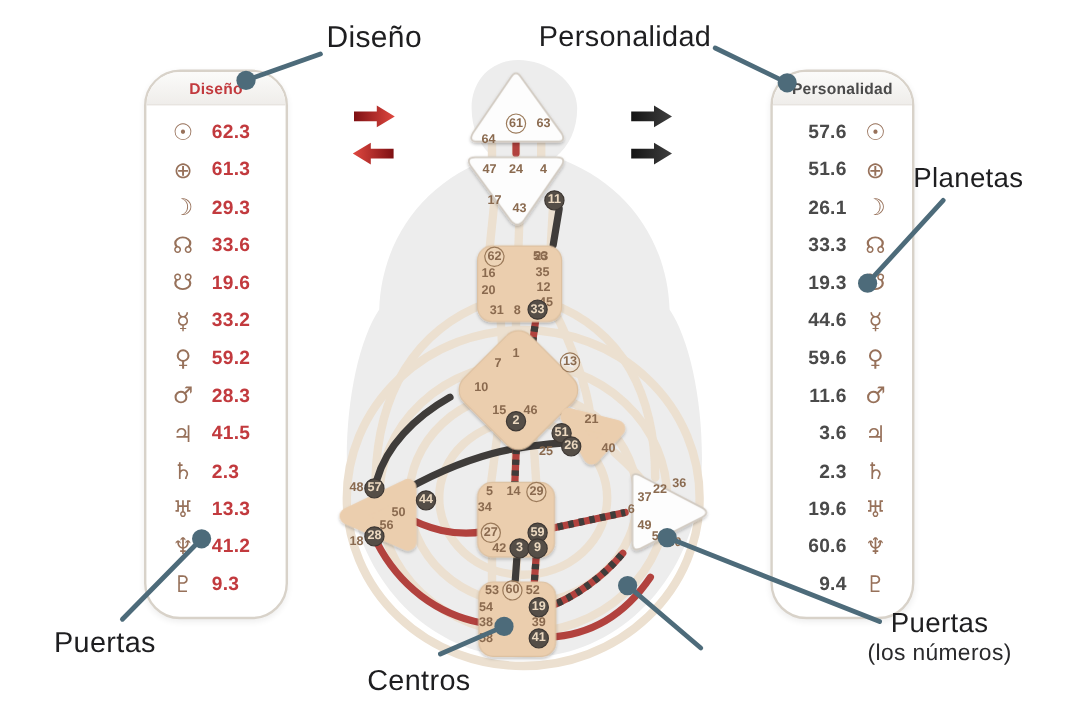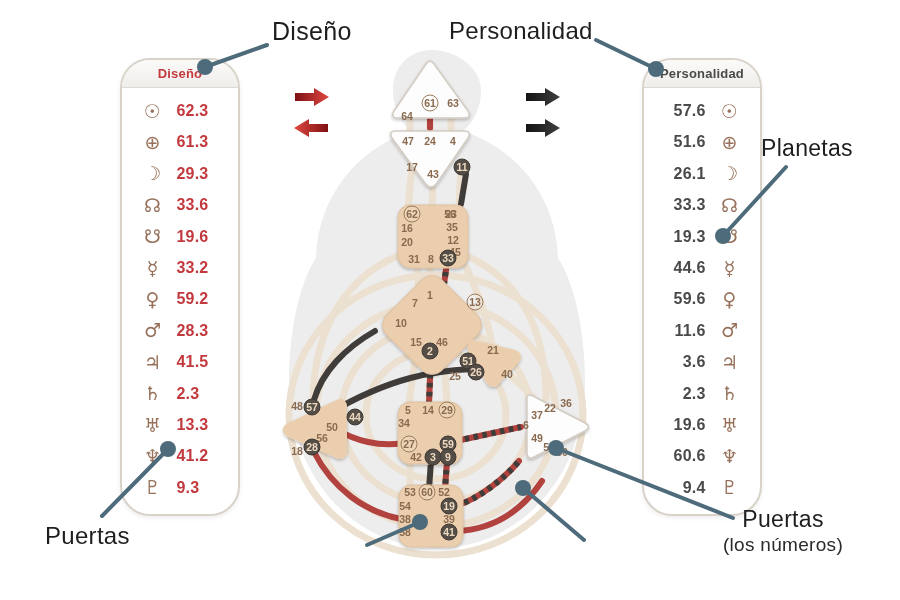--- a/index.html
+++ b/index.html
@@ -355,17 +355,18 @@
         <circle cx="523" cy="488" r="8" fill="#4d6b7a"></circle>
         <line x1="733" y1="518" x2="556" y2="448" stroke="#4d6b7a" stroke-width="4" stroke-linecap="round"></line>
         <circle cx="556" cy="448" r="8" fill="#4d6b7a"></circle>
       </g>
   </svg>
 
   <div class="note" id="lbl-diseno">Diseño</div>
   <div class="note" id="lbl-personalidad">Personalidad</div>
   <div class="note" id="lbl-planetas">Planetas</div>
   <div class="note" id="lbl-puertas-left">Puertas</div>
+  <div class="note" id="lbl-centros">Centros</div>
   <div class="note" id="lbl-puertas-right">
     <div class="main">Puertas</div>
     <div class="sub">(los números)</div>
   </div>
 </div>
 
 </body></html>

